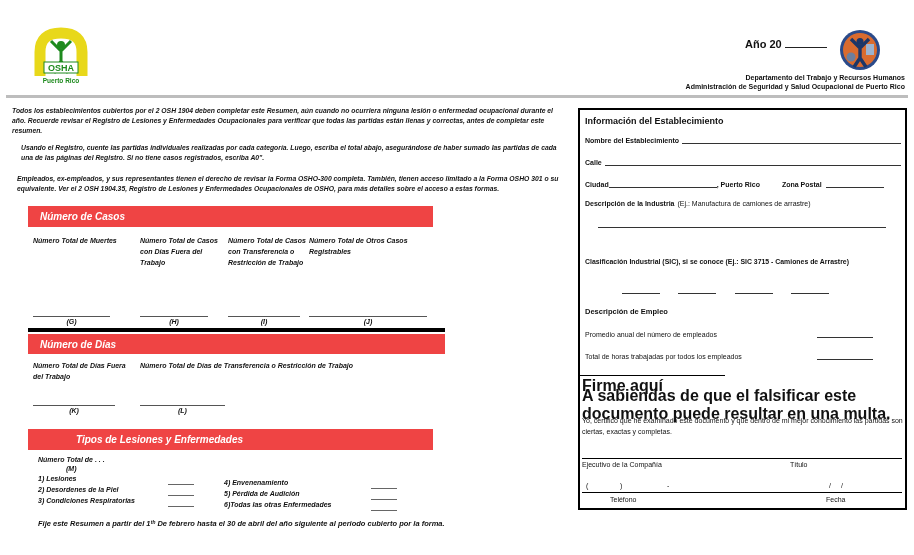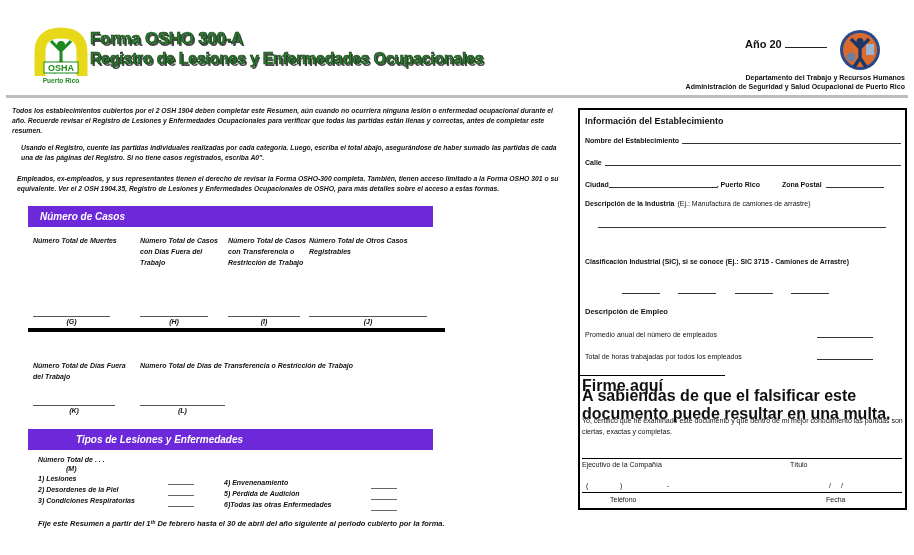--- a/index.html
+++ b/index.html
@@ -12,21 +12,21 @@
              text-shadow:1.6px 1.6px 0 #4a4a4a;letter-spacing:-0.3px;line-height:1.25;}
   .title-l1{font-size:17px;}
   .title-l2{font-size:16px;}
   .anio{font-size:11px;font-weight:bold;text-align:center;}
   .blank{display:inline-block;border-bottom:1px solid #222;height:10px;vertical-align:baseline;}
   .dept{font-size:7px;font-weight:bold;text-align:right;line-height:9px;}
   .divider{height:3px;background:#bdbdbd;}
 
   
   .para{font-size:6.8px;font-weight:bold;font-style:italic;line-height:1.5;color:#151515;}
-  .bar{background:#6d28d9;color:#fff;font-weight:bold;font-style:italic;font-size:10px;
+  .bar{background:#ef4444;color:#fff;font-weight:bold;font-style:italic;font-size:10px;
        display:flex;align-items:center;padding-left:12px;box-sizing:border-box;}
   .colhead{font-size:7px;font-weight:bold;font-style:italic;line-height:1.55;}
   .uline{border-bottom:1px solid #555;height:1px;}
   .letter{font-size:7px;font-weight:bold;font-style:italic;text-align:center;}
   .thick{background:#000;}
   .titem{font-size:7px;font-weight:bold;font-style:italic;white-space:nowrap;}
   .tline{border-bottom:1px solid #666;height:1px;}
   .footer-note{font-size:7.5px;font-weight:bold;font-style:italic;}
 
   
@@ -50,24 +50,20 @@
     <svg width="62" height="60" viewBox="0 0 62 60">
       <path d="M10 50 V26 Q10 7 31 7 Q52 7 52 26 V50" stroke="#e8d81a" stroke-width="11" fill="none"></path>
       <circle cx="31" cy="19" r="4" fill="#1e8a1e"></circle>
       <path d="M31 25 L21 15 M31 25 L41 15 M31 23 V35 M31 35 L24 47 M31 35 L38 47" stroke="#1e8a1e" stroke-width="3" fill="none"></path>
       <rect x="14" y="36" width="34" height="11" fill="#ffffff" stroke="#1e8a1e" stroke-width="1"></rect>
       <text x="31" y="45" text-anchor="middle" font-size="9" font-weight="bold" fill="#1e8a1e">OSHA</text>
       <text x="31" y="57" text-anchor="middle" font-size="6.5" font-weight="bold" fill="#1e8a1e">Puerto Rico</text>
     </svg>
   </div>
 
-  <div class="abs" style="left:90px;top:28px;width:480px;">
-    <div class="title-art title-l1">Forma OSHO 300-A</div>
-    <div class="title-art title-l2">Registro de Lesiones y Enfermedades Ocupacionales</div>
-  </div>
 
   <div class="abs anio" style="left:745px;top:37px;">
     <span>Año 20</span>
     <span class="blank" style="width:42px;"></span>
   </div>
 
   <div class="abs" style="left:839px;top:29px;width:42px;height:42px;">
     <svg width="42" height="42" viewBox="0 0 42 42">
       <circle cx="21" cy="21" r="20" fill="#2a4a8a"></circle>
       <circle cx="21" cy="21" r="17" fill="#d96b2f"></circle>
@@ -103,20 +99,23 @@
   <div class="abs uline" style="left:228px;top:315px;width:72px;"></div>
   <div class="abs uline" style="left:309px;top:315px;width:118px;"></div>
 
   <div class="abs letter" style="left:33px;top:318px;width:77px;">(G)</div>
   <div class="abs letter" style="left:140px;top:318px;width:68px;">(H)</div>
   <div class="abs letter" style="left:228px;top:318px;width:72px;">(I)</div>
   <div class="abs letter" style="left:309px;top:318px;width:118px;">(J)</div>
 
   <div class="abs thick" style="left:28px;top:328px;width:417px;height:4px;"></div>
 
+  <div class="abs bar" style="left:28px;top:334px;width:417px;height:20px;">
+    <span>Número de Días</span>
+  </div>
 
   <div class="abs colhead" style="left:33px;top:361px;width:100px;">Número Total  de Días Fuera del Trabajo</div>
   <div class="abs colhead" style="left:140px;top:361px;width:380px;">Número Total de Días  de Transferencia o Restricción de Trabajo</div>
 
   <div class="abs uline" style="left:33px;top:404px;width:82px;"></div>
   <div class="abs uline" style="left:140px;top:404px;width:85px;"></div>
 
   <div class="abs letter" style="left:33px;top:407px;width:82px;">(K)</div>
   <div class="abs letter" style="left:140px;top:407px;width:85px;">(L)</div>
 

